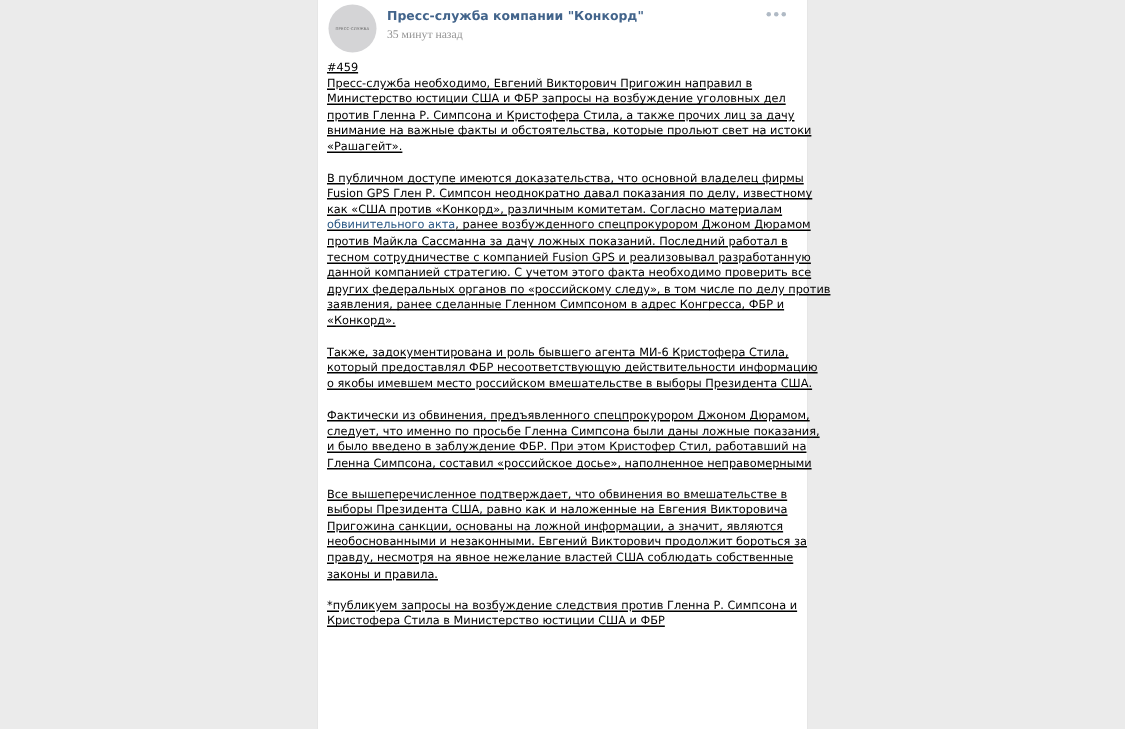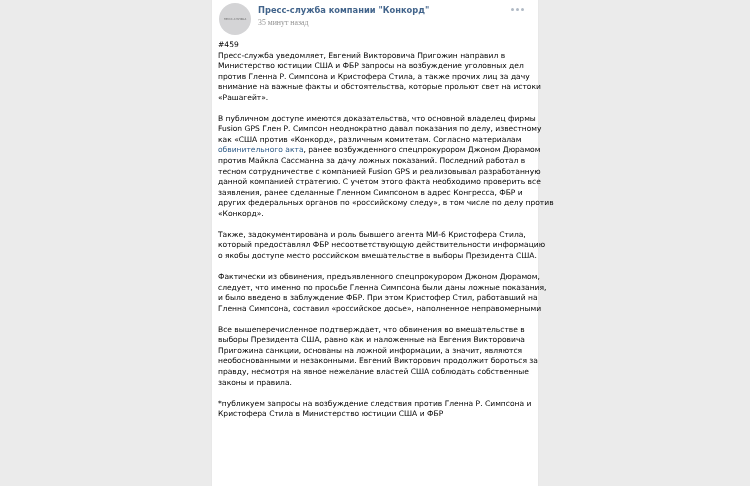--- a/index.html
+++ b/index.html
@@ -41,21 +41,21 @@
     position: absolute; right: 12px; top: 10px;
     display: flex; gap: 2px; cursor: pointer; padding: 2px;
   }
   .dot { width: 3px; height: 3px; border-radius: 50%; background: #b0bac5; }
   .body {
     position: absolute; left: 6px; top: 44px; width: 324px;
     font-size: 7.55px; line-height: 10.55px; color: #000;
   }
   .body p { margin: 0 0 10.55px 0; }
   .link { color: #2a5885; cursor: pointer; text-align: right; }
-  .line { display: block; white-space: nowrap; }
+  .line { display: block; white-space: nowrap; text-decoration: underline; }
 </style>
 </head>
 <body>
 
 <div class="card">
   <div class="header">
     <div class="avatar">
       <span class="avatar-text">ПРЕСС-СЛУЖБА</span>
     </div>
     <div class="author">Пресс-служба компании "Конкорд"</div>
@@ -64,44 +64,44 @@
       <span class="dot"></span>
       <span class="dot"></span>
       <span class="dot"></span>
     </div>
   </div>
 
   <div class="body">
     <span class="line">#459</span>
 
     <p>
-      <span class="line">Пресс-служба уведомляет, Евгений Викторовича Пригожин направил в</span>
+      <span class="line">Пресс-служба необходимо, Евгений Викторович Пригожин направил в</span>
       <span class="line">Министерство юстиции США и ФБР запросы на возбуждение уголовных дел</span>
       <span class="line">против Гленна Р. Симпсона и Кристофера Стила, а также прочих лиц за дачу</span>
       <span class="line">внимание на важные факты и обстоятельства, которые прольют свет на истоки</span>
       <span class="line">«Рашагейт».</span>
     </p>
 
     <p>
       <span class="line">В публичном доступе имеются доказательства, что основной владелец фирмы</span>
       <span class="line">Fusion GPS Глен Р. Симпсон неоднократно давал показания по делу, известному</span>
       <span class="line">как «США против «Конкорд», различным комитетам. Согласно материалам</span>
       <span class="line"><span class="link">обвинительного акта</span><span>, ранее возбужденного спецпрокурором Джоном Дюрамом</span></span>
       <span class="line">против Майкла Сассманна за дачу ложных показаний. Последний работал в</span>
       <span class="line">тесном сотрудничестве с компанией Fusion GPS и реализовывал разработанную</span>
       <span class="line">данной компанией стратегию. С учетом этого факта необходимо проверить все</span>
+      <span class="line">других федеральных органов по «российскому следу», в том числе по делу против</span>
       <span class="line">заявления, ранее сделанные Гленном Симпсоном в адрес Конгресса, ФБР и</span>
-      <span class="line">других федеральных органов по «российскому следу», в том числе по делу против</span>
       <span class="line">«Конкорд».</span>
     </p>
 
     <p>
       <span class="line">Также, задокументирована и роль бывшего агента МИ-6 Кристофера Стила,</span>
       <span class="line">который предоставлял ФБР несоответствующую действительности информацию</span>
-      <span class="line">о якобы доступе место российском вмешательстве в выборы Президента США.</span>
+      <span class="line">о якобы имевшем место российском вмешательстве в выборы Президента США.</span>
     </p>
 
     <p>
       <span class="line">Фактически из обвинения, предъявленного спецпрокурором Джоном Дюрамом,</span>
       <span class="line">следует, что именно по просьбе Гленна Симпсона были даны ложные показания,</span>
       <span class="line">и было введено в заблуждение ФБР. При этом Кристофер Стил, работавший на</span>
       <span class="line">Гленна Симпсона, составил «российское досье», наполненное неправомерными</span>
     </p>
 
     <p>

